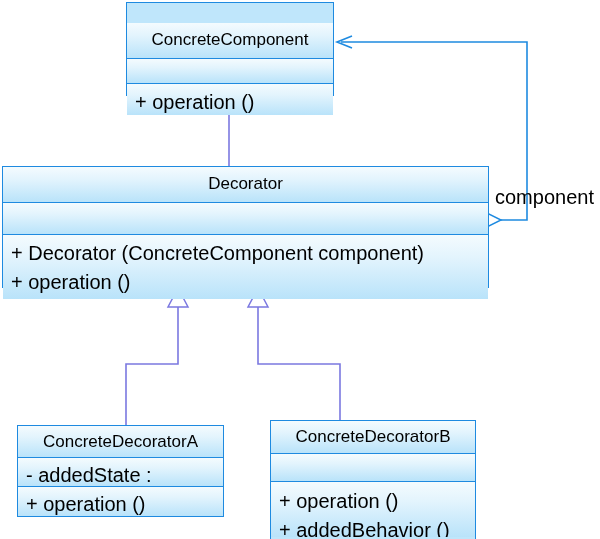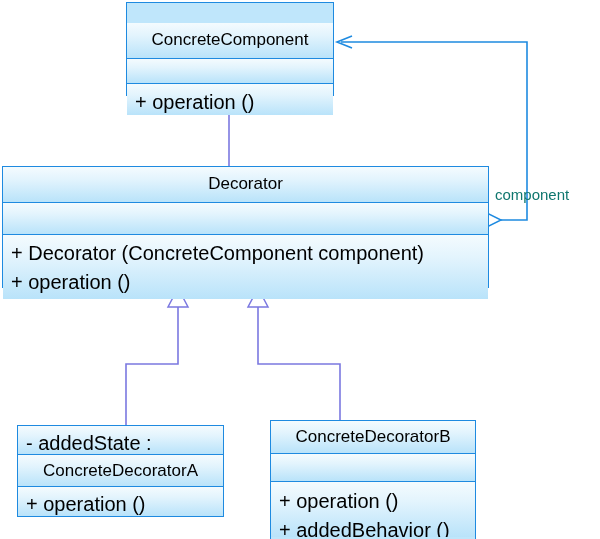--- a/index.html
+++ b/index.html
@@ -56,22 +56,22 @@
     left: 0;
     top: 0;
     width: 600px;
     height: 539px;
     pointer-events: none;
   }
 
   
   .edge-label {
     position: absolute;
-    color: #0f766e;
-    font-size: 15px;
+    color: #000000;
+    font-size: 20px;
     line-height: 1;
     white-space: nowrap;
   }
 </style>
 </head>
 <body>
 
 <div id="diagram-root">
 
   <svg id="connectors" viewBox="0 0 600 539" width="600" height="539">
@@ -115,25 +115,25 @@
       <div class="uml-name">Decorator</div>
     </div>
     <div class="uml-compartment uml-empty" style="height:32px;"></div>
     <div class="uml-compartment last" style="height:64px; padding:8px 0 0 8px;">
       <div class="uml-member" style="margin-bottom:9px;">+  Decorator (ConcreteComponent component)</div>
       <div class="uml-member">+  operation ()</div>
     </div>
   </div>
 
   <div class="uml-class" style="left:17px; top:425px; width:207px; height:92px;">
+    <div class="uml-compartment" style="height:32px; padding-top:7px;">
+      <div class="uml-name">ConcreteDecoratorA</div>
+    </div>
     <div class="uml-compartment" style="height:29px; padding:7px 0 0 8px;">
       <div class="uml-member">-  addedState :</div>
-    </div>
-    <div class="uml-compartment" style="height:32px; padding-top:7px;">
-      <div class="uml-name">ConcreteDecoratorA</div>
     </div>
     <div class="uml-compartment last" style="height:29px; padding:7px 0 0 8px;">
       <div class="uml-member">+  operation ()</div>
     </div>
   </div>
 
   <div class="uml-class" style="left:270px; top:420px; width:206px; height:146px;">
     <div class="uml-compartment" style="height:33px; padding-top:7px;">
       <div class="uml-name">ConcreteDecoratorB</div>
     </div>

